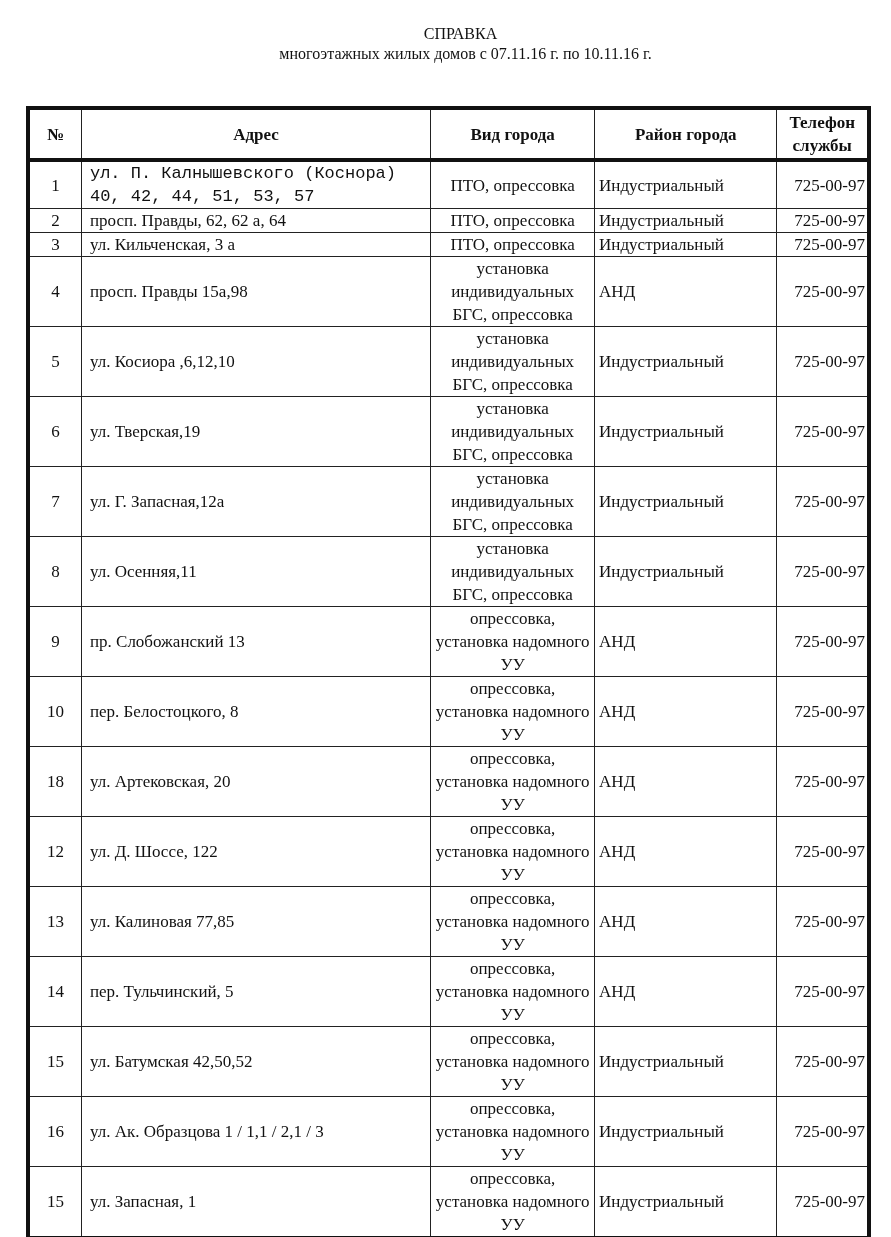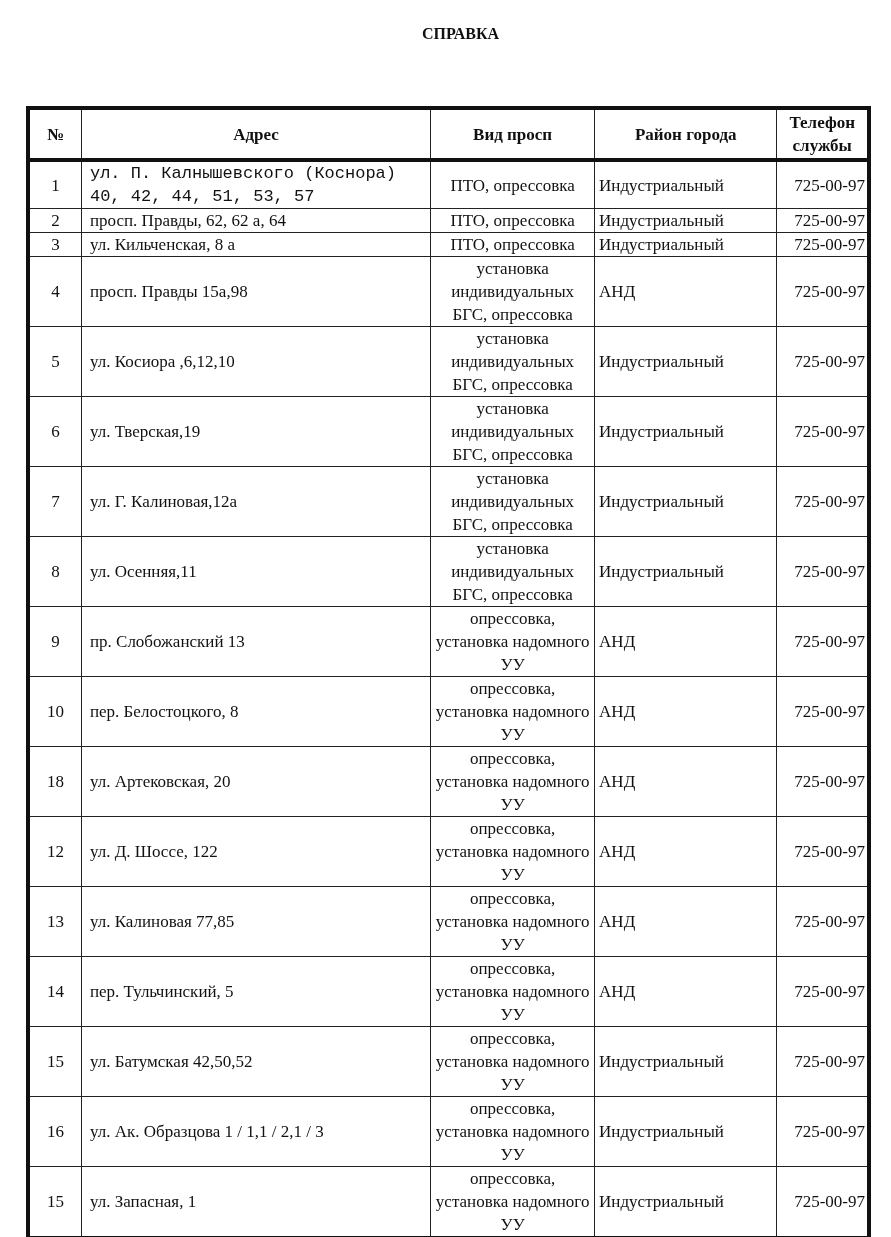--- a/index.html
+++ b/index.html
@@ -1,18 +1,18 @@
 <!DOCTYPE html>
 <html><head>
 <meta charset="utf-8">
 <style>
   html, body { margin: 0; padding: 0; background: #ffffff; }
   body { width: 891px; height: 1237px; position: relative; overflow: hidden;
          font-family: "Liberation Serif", "DejaVu Serif", serif; color: #111; }
-  .title-block { position: absolute; top: 24px; left: 0; width: 891px; text-align: center; font-weight: bold; }
+  .title-block { position: absolute; top: 24px; left: 0; width: 891px; text-align: center; font-weight: normal; }
   .title-block .t1 { font-size: 16px; line-height: 20px; margin-left: 30px; }
   .title-block .t2 { font-size: 16px; line-height: 20px; margin-left: 40px; }
   .title-block .t3 { font-size: 16px; line-height: 20px; margin-left: 40px; }
   table { position: absolute; top: 106px; left: 26px; width: 845px; border-collapse: collapse;
           border-left: 4px solid #111; border-top: 4px solid #111; border-right: 4px solid #111; }
   td, th { border: 1px solid #222; font-size: 17px; line-height: 23px; padding: 0 4px; vertical-align: middle; }
   th { font-weight: bold; text-align: center; height: 48px; border-bottom: 4px solid #111; }
   td.num { text-align: center; width: 42px; }
   td.addr { text-align: left; width: 330px; padding-left: 8px; }
   td.work { text-align: center; width: 152px; }
@@ -22,28 +22,29 @@
   tr.r2 td { height: 22px; }
   tr.r3 td { height: 69px; }
   tbody tr:last-child td { border-bottom: 2px solid #111; }
   .pre { white-space: pre-line; font-family: Liberation Mono, monospace; }
 </style>
 </head>
 <body>
 
 <div class="title-block">
   <div class="t1">СПРАВКА</div>
+  <div class="t3">многоэтажных жилых домов с 07.11.16 г. по 10.11.16 г.</div>
 </div>
 
 <table>
   <thead>
     <tr>
       <th>№</th>
       <th>Адрес</th>
-      <th>Вид просп</th>
+      <th>Вид города</th>
       <th>Район города</th>
       <th>Телефон службы</th>
     </tr>
   </thead>
   <tbody>
     <tr class="r1">
       <td class="num">1</td>
       <td class="addr pre">ул. П. Калнышевского (Коснора)
 40, 42, 44, 51, 53, 57</td>
       <td class="work">ПТО, опрессовка</td>
@@ -52,21 +53,21 @@
     </tr>
     <tr class="r2">
       <td class="num">2</td>
       <td class="addr">просп. Правды, 62, 62 а, 64</td>
       <td class="work">ПТО, опрессовка</td>
       <td class="dist">Индустриальный</td>
       <td class="phone">725-00-97</td>
     </tr>
     <tr class="r2">
       <td class="num">3</td>
-      <td class="addr">ул. Кильченская, 8 а</td>
+      <td class="addr">ул. Кильченская, 3 а</td>
       <td class="work">ПТО, опрессовка</td>
       <td class="dist">Индустриальный</td>
       <td class="phone">725-00-97</td>
     </tr>
     <tr class="r3">
       <td class="num">4</td>
       <td class="addr">просп. Правды 15а,98</td>
       <td class="work">установка индивидуальных БГС, опрессовка</td>
       <td class="dist">АНД</td>
       <td class="phone">725-00-97</td>
@@ -80,21 +81,21 @@
     </tr>
     <tr class="r3">
       <td class="num">6</td>
       <td class="addr">ул. Тверская,19</td>
       <td class="work">установка индивидуальных БГС, опрессовка</td>
       <td class="dist">Индустриальный</td>
       <td class="phone">725-00-97</td>
     </tr>
     <tr class="r3">
       <td class="num">7</td>
-      <td class="addr">ул. Г. Калиновая,12а</td>
+      <td class="addr">ул. Г. Запасная,12а</td>
       <td class="work">установка индивидуальных БГС, опрессовка</td>
       <td class="dist">Индустриальный</td>
       <td class="phone">725-00-97</td>
     </tr>
     <tr class="r3">
       <td class="num">8</td>
       <td class="addr">ул. Осенняя,11</td>
       <td class="work">установка индивидуальных БГС, опрессовка</td>
       <td class="dist">Индустриальный</td>
       <td class="phone">725-00-97</td>

